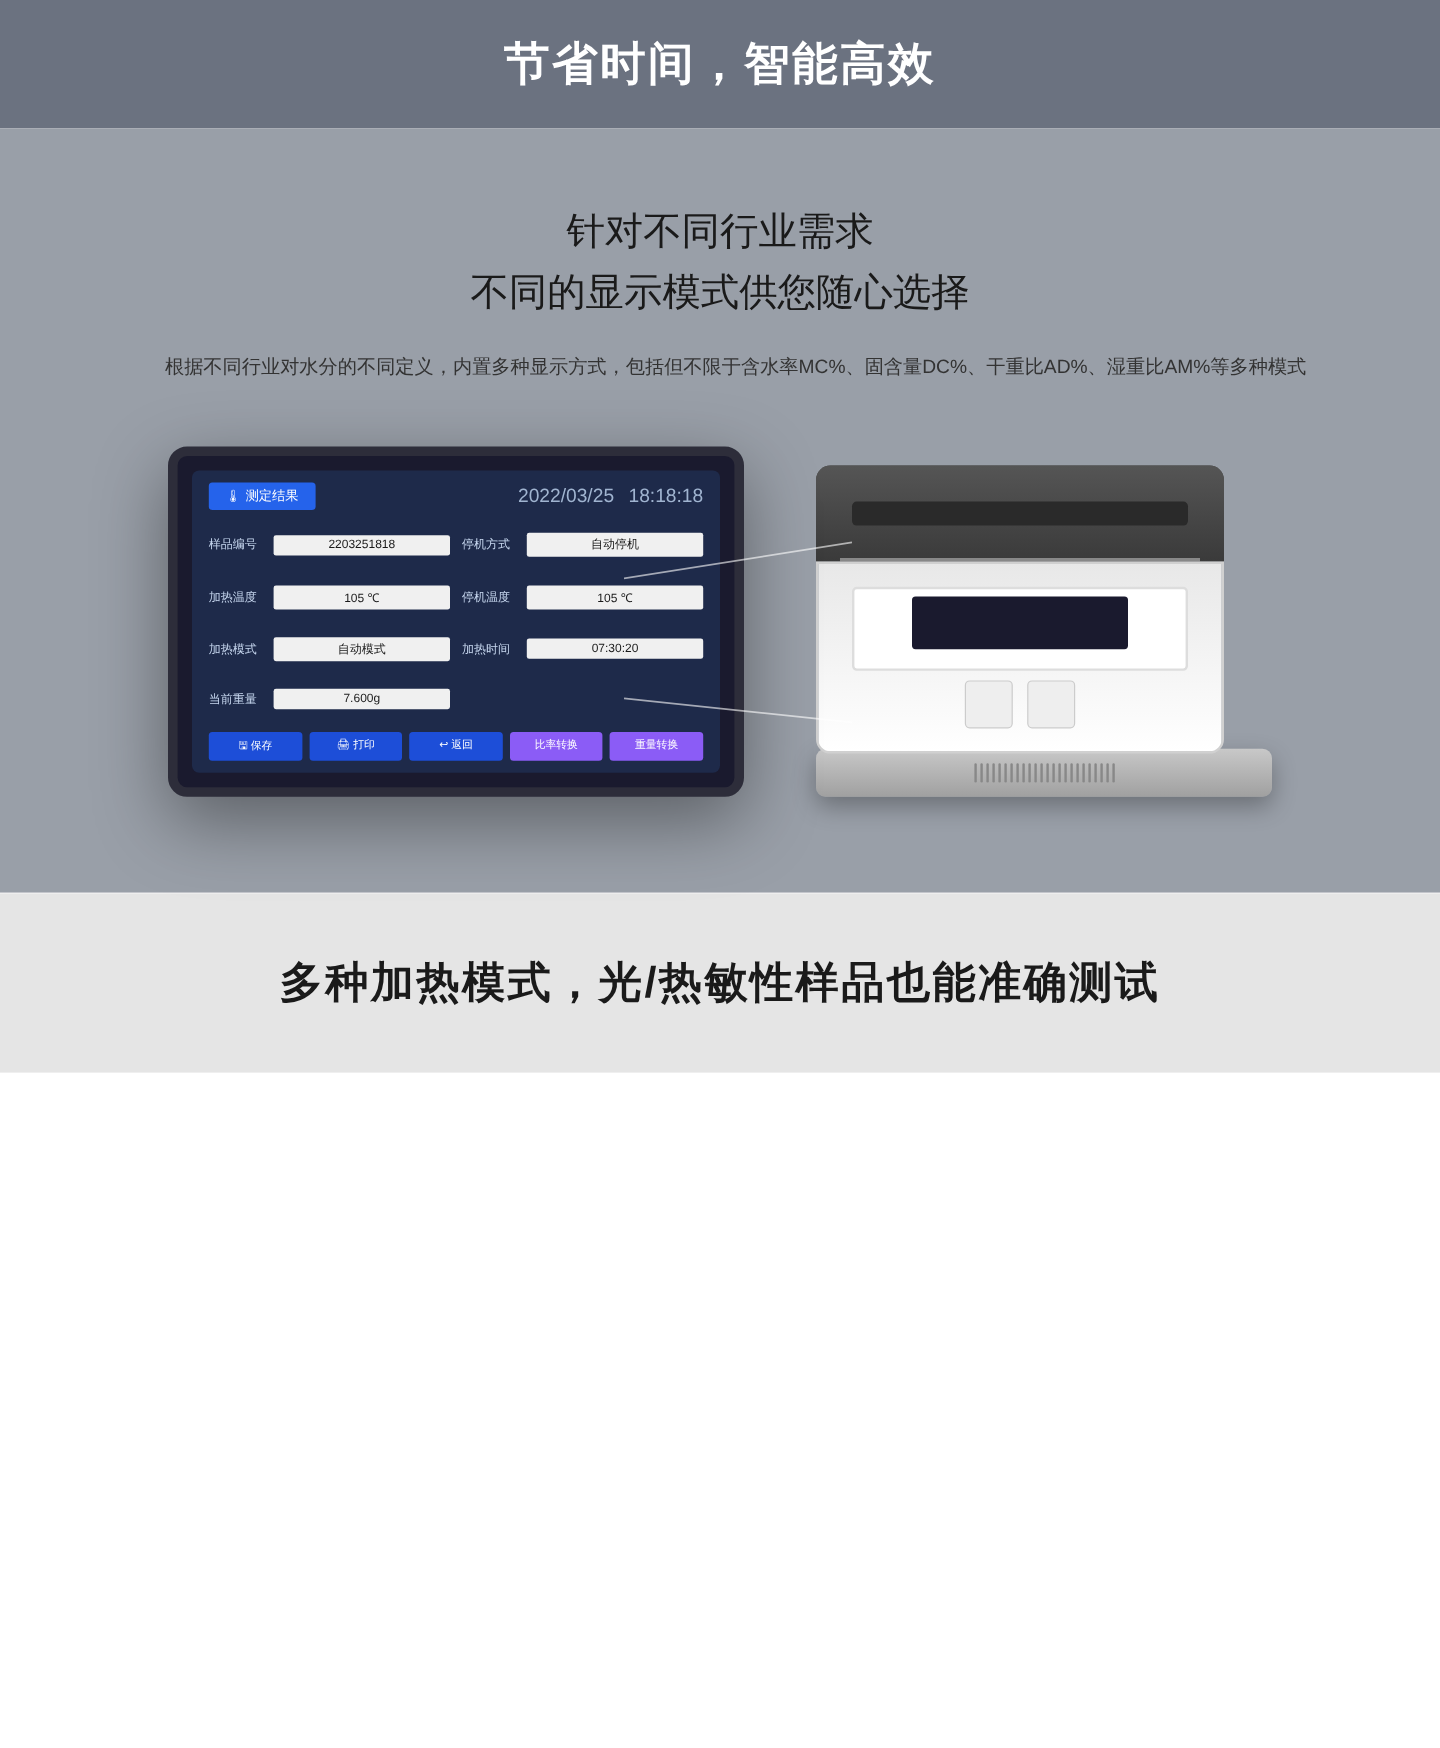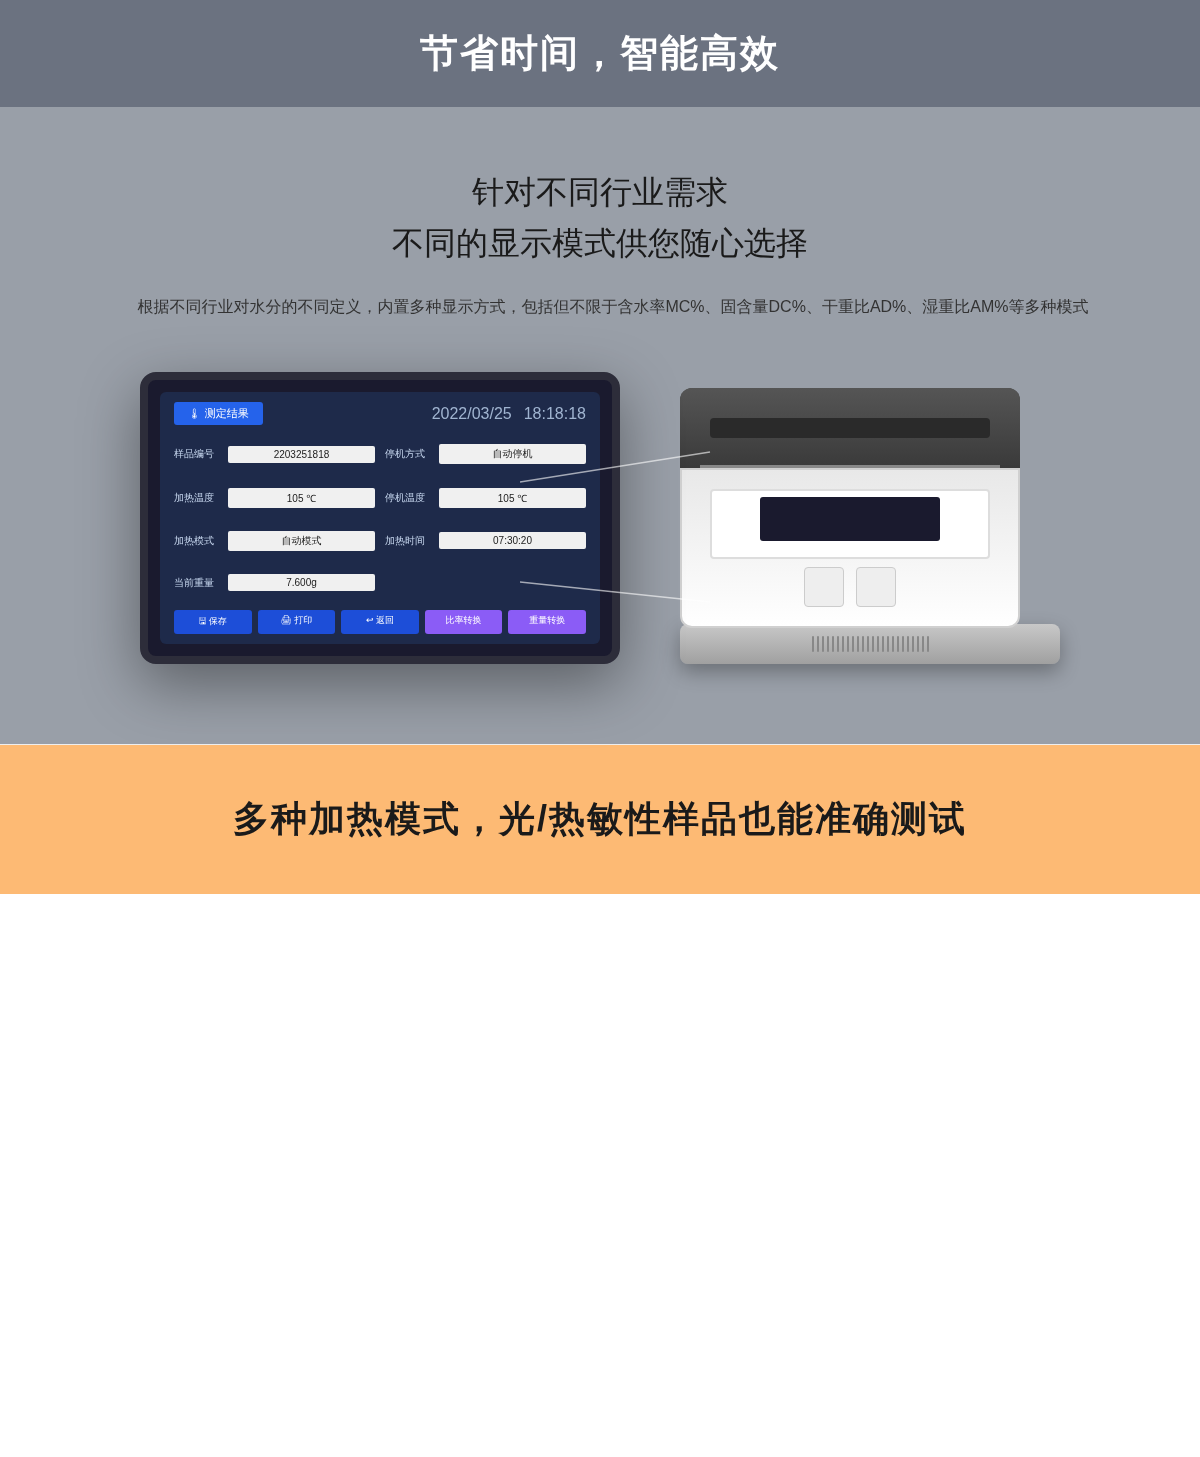--- a/index.html
+++ b/index.html
@@ -233,21 +233,21 @@
 
     .vent-line {
       width: 2px;
       height: 16px;
       background: #888;
       border-radius: 1px;
     }
 
     
     .section-bottom-banner {
-      background: #fdba74;
+      background: #e5e5e5;
       width: 100%;
       padding: 50px 40px;
       text-align: center;
       border-top: 1px solid #eee;
     }
     .section-bottom-banner h2 {
       font-size: 36px;
       font-weight: 700;
       color: #1a1a1a;
       letter-spacing: 2px;

